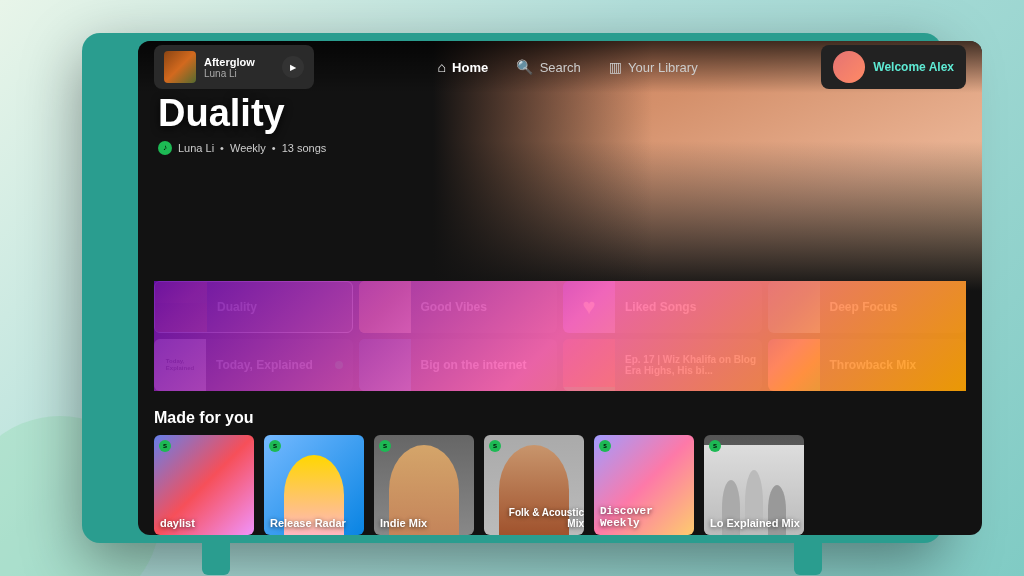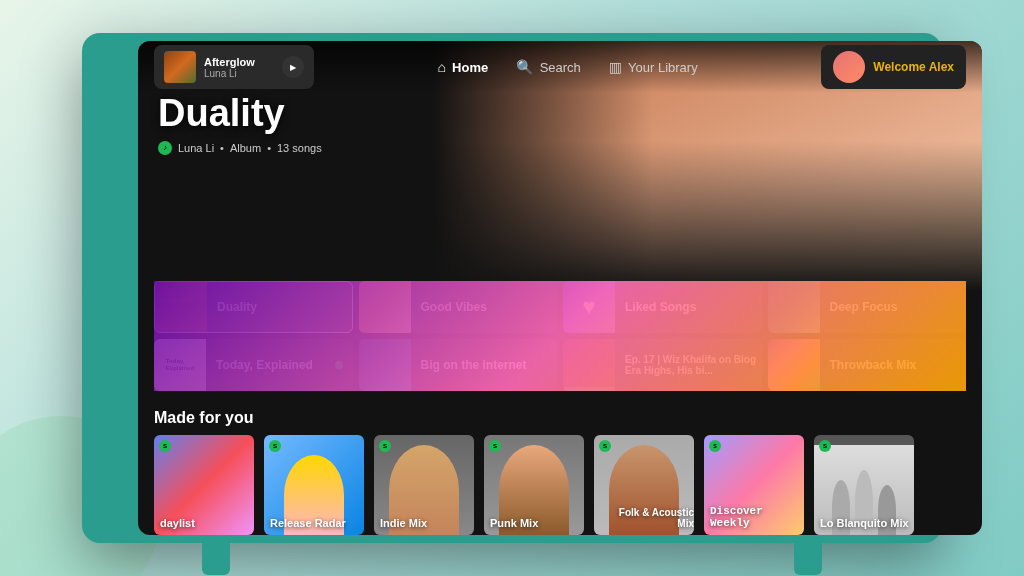--- a/index.html
+++ b/index.html
@@ -130,21 +130,21 @@
       padding: 6px 12px;
     }
     .avatar {
       width: 32px;
       height: 32px;
       border-radius: 50%;
       background: linear-gradient(135deg, #e57373, #ff8a65);
       overflow: hidden;
       flex-shrink: 0;
     }
-    .welcome-text { color: #eab308; font-size: 12px; font-weight: 600; }
+    .welcome-text { color: #5eead4; font-size: 12px; font-weight: 600; }
 
     
     .hero-content {
       position: absolute;
       top: 52px;
       left: 20px;
       z-index: 5;
     }
     .hero-title {
       color: #fff;
@@ -407,21 +407,21 @@
         <span class="welcome-text">Welcome Alex</span>
       </div>
     </div>
 
     <div class="hero-content">
       <div class="hero-title">Duality</div>
       <div class="hero-meta">
         <div class="meta-icon">♪</div>
         <span>Luna Li</span>
         <span>•</span>
-        <span>Album</span>
+        <span>Weekly</span>
         <span>•</span>
         <span>13 songs</span>
       </div>
     </div>
 
     <div class="quick-picks">
 
       <div class="quick-item active">
         <div class="quick-thumb duality">
           <div style="position:absolute;bottom:0;left:0;right:0;height:30px;background:linear-gradient(135deg,#8B4513,#D2691E);opacity:0.8;"></div>
@@ -497,29 +497,20 @@
         <div class="card">
           <div class="card-img indie-mix" style="background:linear-gradient(180deg,#666 0%,#888 100%);">
             <div class="spotify-dot" style="color:#000;font-weight:900;font-size:6px;">S</div>
             <div class="person-placeholder">
               <div style="width:70px;height:90px;background:linear-gradient(180deg,#d4a56a 0%,#c4845a 100%);border-radius:50% 50% 0 0;"></div>
             </div>
             <span class="card-label">Indie Mix</span>
           </div>
         </div>
 
-        <div class="card">
-          <div class="card-img punk-mix" style="background:linear-gradient(180deg,#777 0%,#999 100%);">
-            <div class="spotify-dot" style="color:#000;font-weight:900;font-size:6px;">S</div>
-            <div class="person-placeholder">
-              <div style="width:70px;height:90px;background:linear-gradient(180deg,#e8a87c 0%,#8B5A2B 100%);border-radius:50% 50% 0 0;"></div>
-            </div>
-            <span class="card-label">Punk Mix</span>
-          </div>
-        </div>
 
         <div class="card">
           <div class="card-img folk-mix" style="background:linear-gradient(180deg,#aaa 0%,#bbb 100%);text-align:right;">
             <div class="spotify-dot" style="color:#000;font-weight:900;font-size:6px;">S</div>
             <div class="person-placeholder">
               <div style="width:70px;height:90px;background:linear-gradient(180deg,#c8956c 0%,#a0522d 100%);border-radius:50% 50% 0 0;"></div>
             </div>
             <span class="card-label" style="font-size:10px;">Folk &amp; Acoustic Mix</span>
           </div>
         </div>
@@ -536,20 +527,20 @@
             <div class="spotify-dot" style="color:#000;font-weight:900;font-size:6px;">S</div>
             <div class="person-placeholder">
               <div style="width:100%;height:90px;background:linear-gradient(180deg,#ddd 0%,#bbb 100%);display:flex;align-items:flex-end;justify-content:center;padding-bottom:0;">
                 <div style="display:flex;gap:5px;align-items:flex-end;">
                   <div style="width:18px;height:55px;background:#aaa;border-radius:50% 50% 0 0;"></div>
                   <div style="width:18px;height:65px;background:#bbb;border-radius:50% 50% 0 0;"></div>
                   <div style="width:18px;height:50px;background:#999;border-radius:50% 50% 0 0;"></div>
                 </div>
               </div>
             </div>
-            <span class="card-label">Lo Blanquito Mix</span>
+            <span class="card-label">Lo Explained Mix</span>
           </div>
         </div>
       </div>
     </div>
 
   </div>
 </div>
 
 </body></html>

